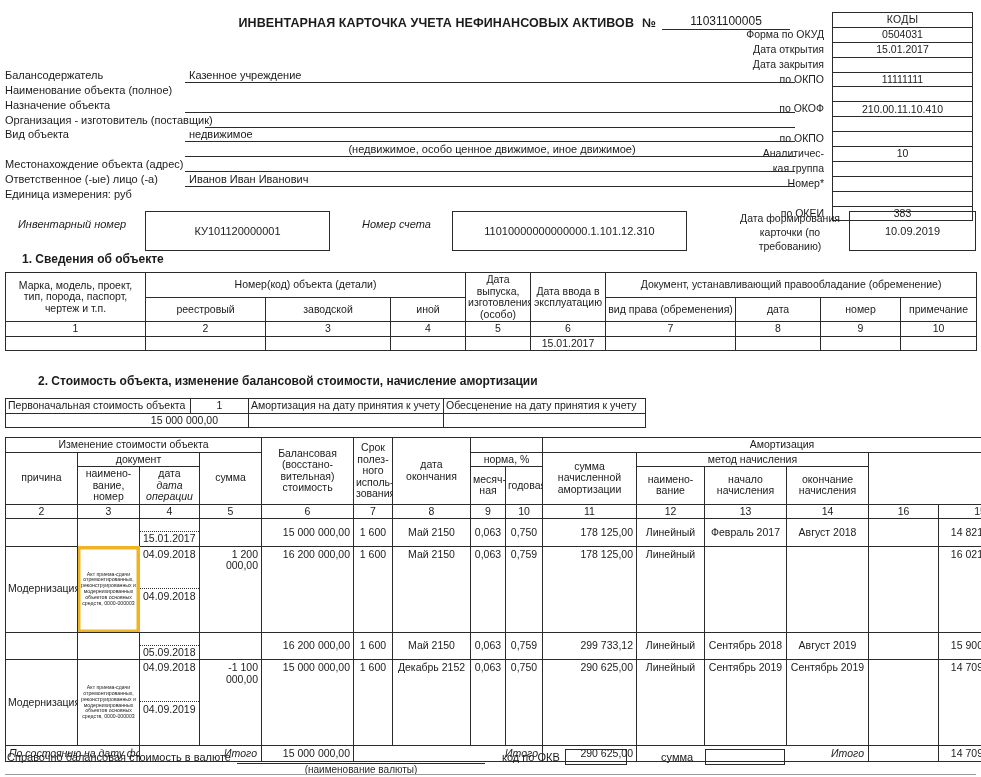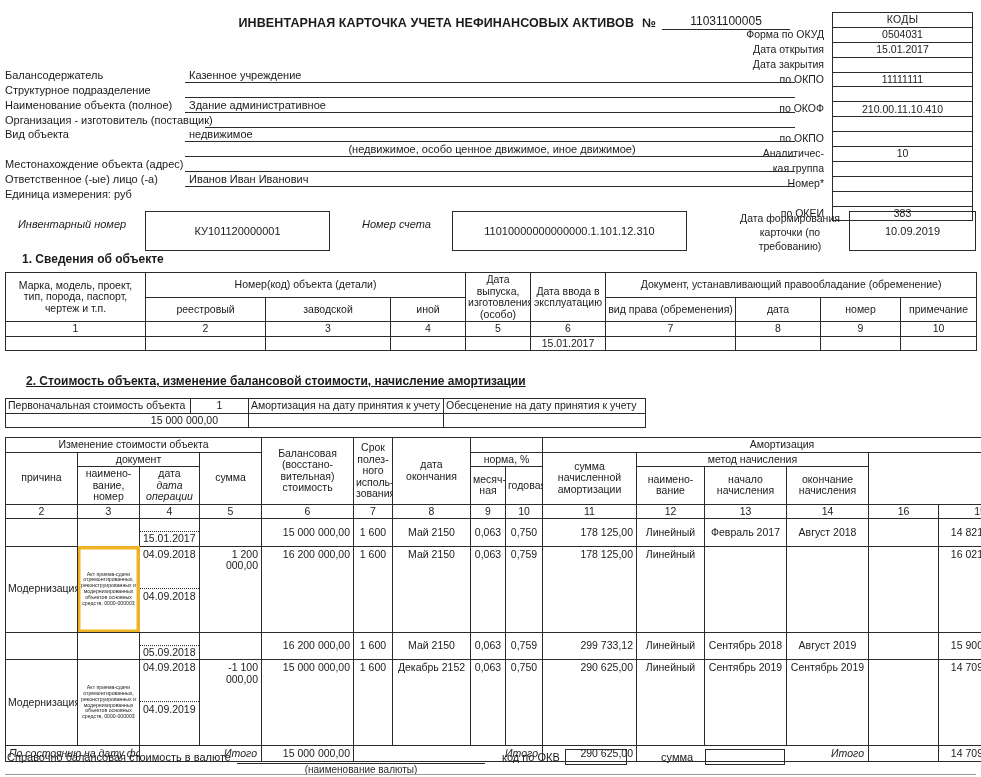--- a/index.html
+++ b/index.html
@@ -177,26 +177,25 @@
         </tr>
   </tbody>
     </table>
 
   <div class="fields">
     <div class="frow">
       <div class="flab">Балансодержатель</div>
       <div class="fline">Казенное учреждение</div>
     </div>
     <div class="frow">
-      <div class="flab">Структурное подразделение</div>
+      <div class="flab">Наименование объекта (полное)</div>
+    </div>
+    <div class="frow">
+      <div class="flab">Назначение объекта</div>
       <div class="fline"></div>
-    </div>
-    <div class="frow">
-      <div class="flab">Наименование объекта (полное)</div>
-      <div class="fline">Здание административное</div>
     </div>
     <div class="frow">
       <div class="flab" style="width:200px">Организация - изготовитель (поставщик)</div>
       <div class="fline"></div>
     </div>
     <div class="frow">
       <div class="flab">Вид объекта</div>
       <div class="fline">недвижимое</div>
     </div>
     <div class="frow">
@@ -281,21 +280,21 @@
       <td></td>
       <td>15.01.2017</td>
       <td></td>
       <td></td>
       <td></td>
       <td></td>
     </tr>
   </tbody>
     </table>
 
-  <div class="section-cap" style="left:26px;top:374px;text-decoration:underline;">2. Стоимость объекта, изменение балансовой стоимости, начисление амортизации</div>
+  <div class="section-cap" style="left:38px;top:374px;">2. Стоимость объекта, изменение балансовой стоимости, начисление амортизации</div>
 
   <table class="grid tbl-cost">
     <colgroup>
         <col style="width:185px">
         <col style="width:58px">
         <col style="width:195px">
         <col style="width:202px">
       </colgroup>
     <tbody>
         <tr>

